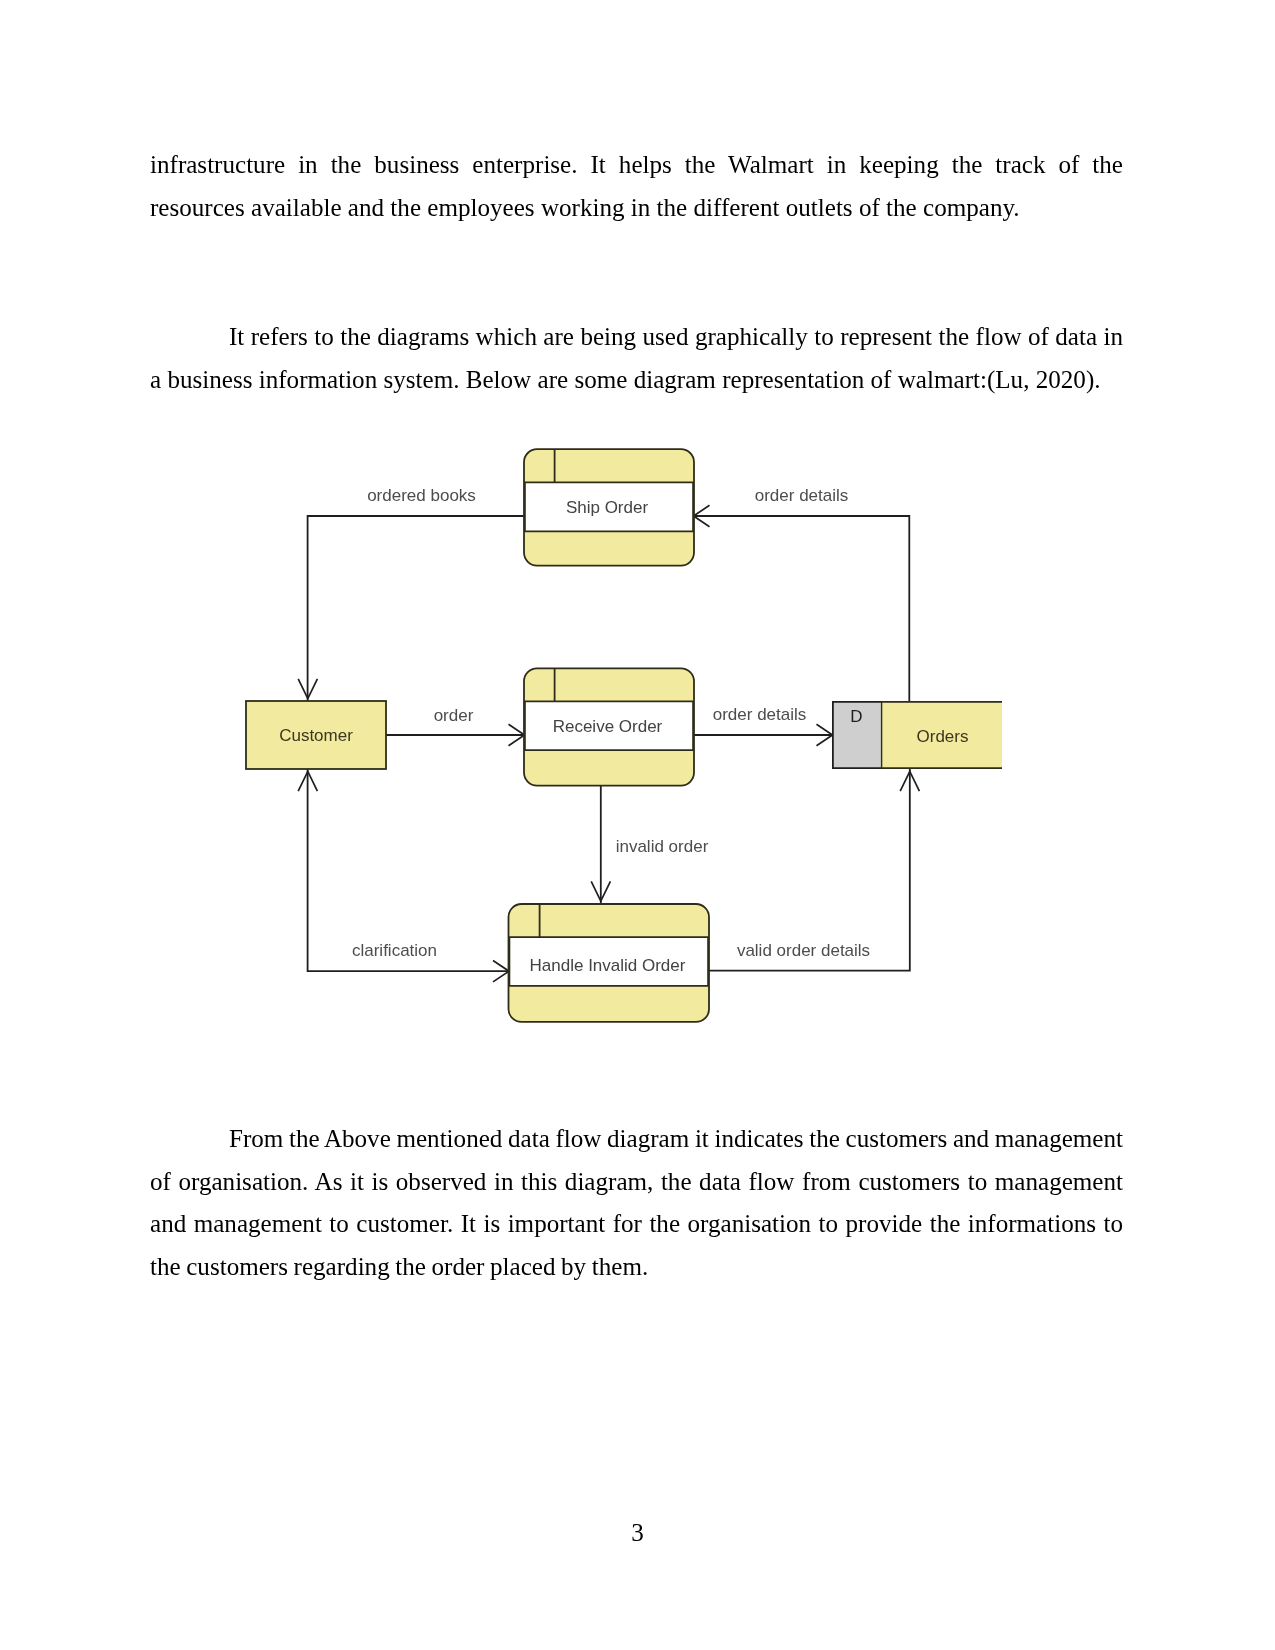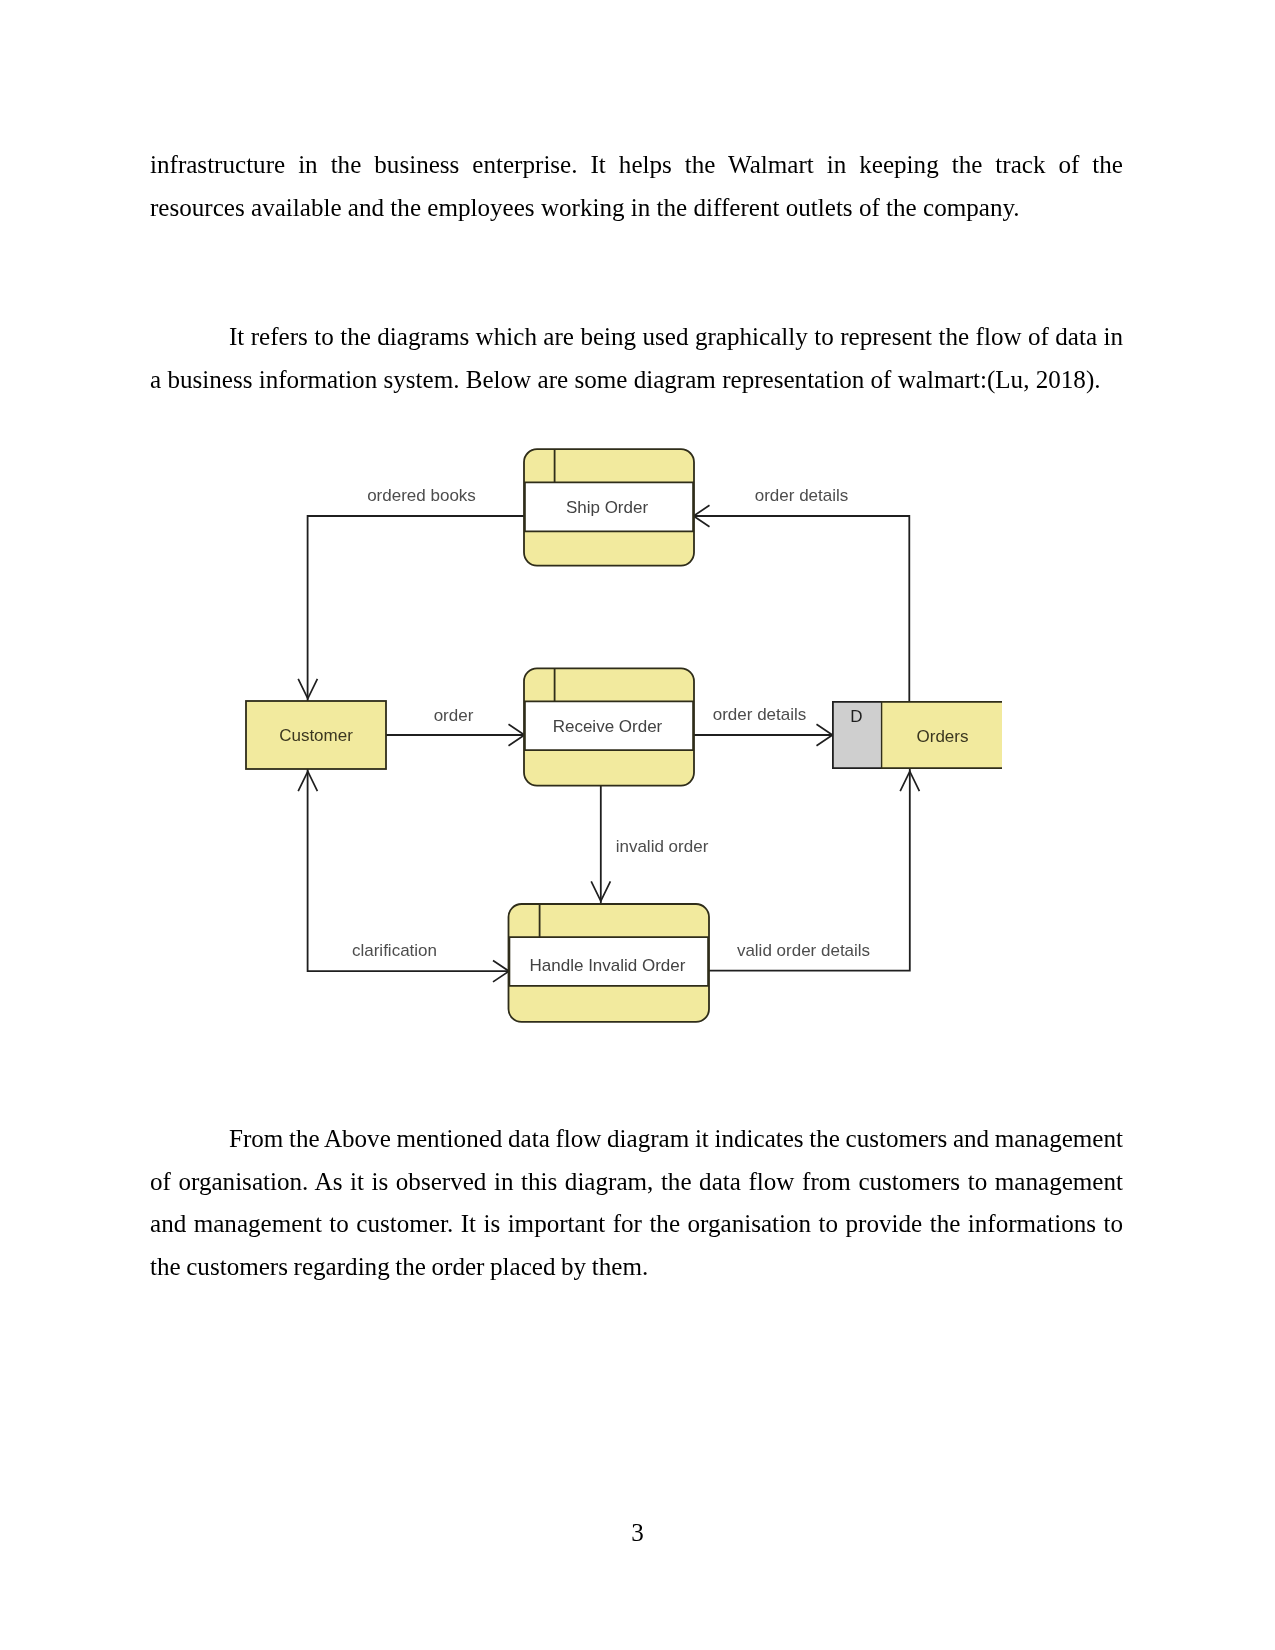--- a/index.html
+++ b/index.html
@@ -12,21 +12,21 @@
   .nodelabel{font-family:"Liberation Sans",sans-serif;font-size:17px;fill:#434343;}
   .nodelabel.dark{fill:#3b3720;}
   .nodelabel.sm{font-size:17px;fill:#1f1f1f;}
   .edgelabels text{font-family:"Liberation Sans",sans-serif;font-size:17px;fill:#4d4d4d;}
 </style>
 </head>
 <body>
 
 <div class="page">
   <div class="para" style="left:150px;top:144px;width:973px;">infrastructure in the business enterprise. It helps the Walmart in keeping the track of the resources available and the employees working in the different outlets of the company.</div>
-  <div class="para" style="left:150px;top:316px;width:973px;text-indent:79px;">It refers to the diagrams which are being used graphically to represent the flow of data in a business information system. Below are some diagram representation of walmart:(Lu, 2018).</div>
+  <div class="para" style="left:150px;top:316px;width:973px;text-indent:79px;">It refers to the diagrams which are being used graphically to represent the flow of data in a business information system. Below are some diagram representation of walmart:(Lu, 2020).</div>
   <div class="para" style="left:150px;top:1118px;width:973px;text-indent:79px;word-spacing:-0.7px;">From the Above mentioned data flow diagram it indicates the customers and management of organisation. As it is observed in this diagram, the data flow from customers to management and management to customer. It is important for the organisation to provide the informations to the customers regarding the order placed by them.</div>
   <div class="para" style="left:600px;top:1512px;width:75px;text-align:center;">3</div>
 
   <svg id="diagram" width="1275" height="1650" viewBox="0 0 1275 1650">
 
     <g class="edges" fill="none" stroke="#1f1f1f" stroke-width="1.8" stroke-linecap="butt">
 
       <path d="M524.5,516 L307.6,516 L307.6,701.5"></path>
 
       <path d="M909.3,701.5 L909.3,516 L693.5,516"></path>

